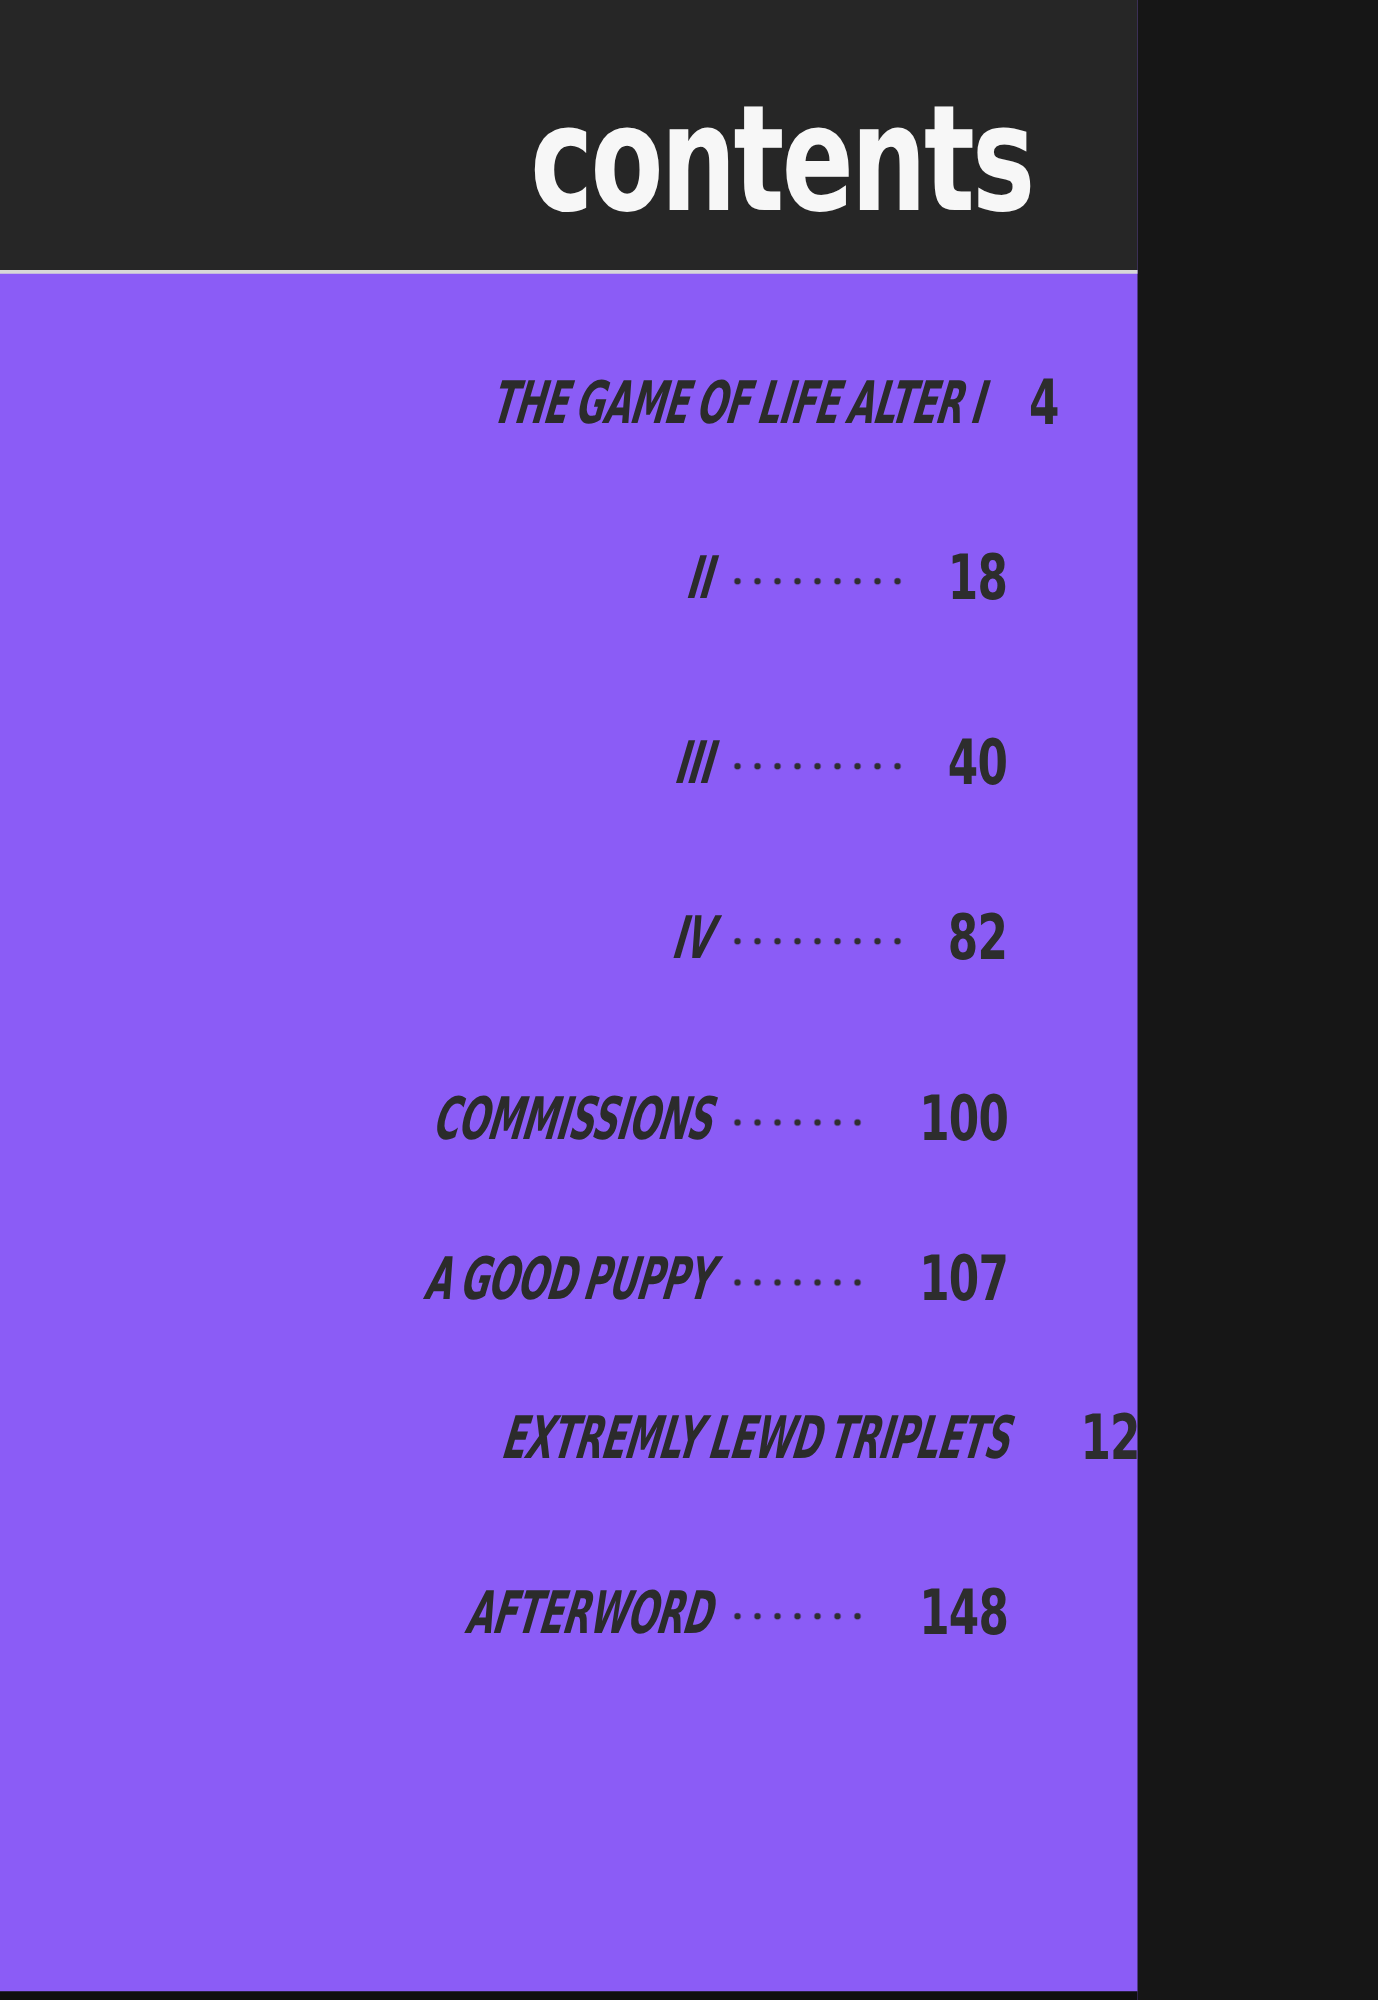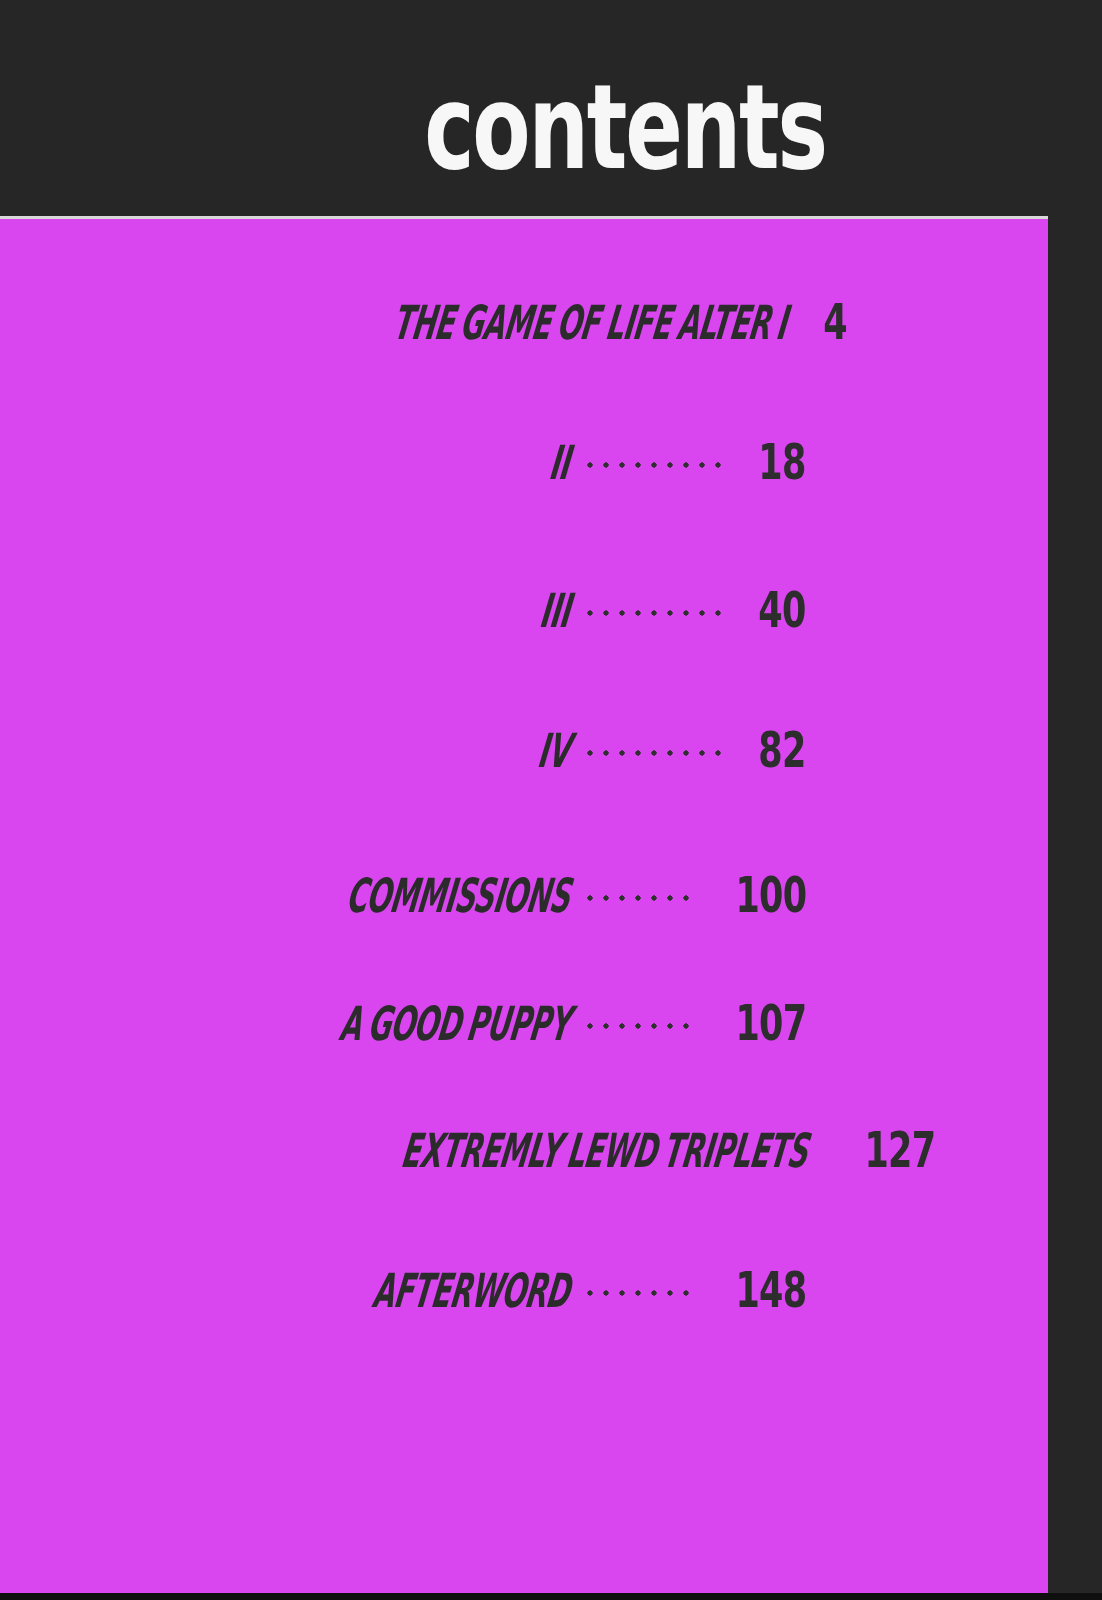--- a/index.html
+++ b/index.html
@@ -2,24 +2,24 @@
 <html><head>
 <meta charset="utf-8">
 <style>
   html, body {
     margin: 0;
     padding: 0;
     background: #161616;
   }
   .page {
     position: relative;
-    width: 1102px;
+    width: 910px;
     height: 1600px;
     overflow: hidden;
-    background: #d946ef;
+    background: #8b5cf6;
     font-family: "DejaVu Sans", sans-serif;
   }
   
   .header-band {
     position: absolute;
     top: 0; left: 0;
     width: 1102px;
     height: 216px;
     background: #262626;
   }

